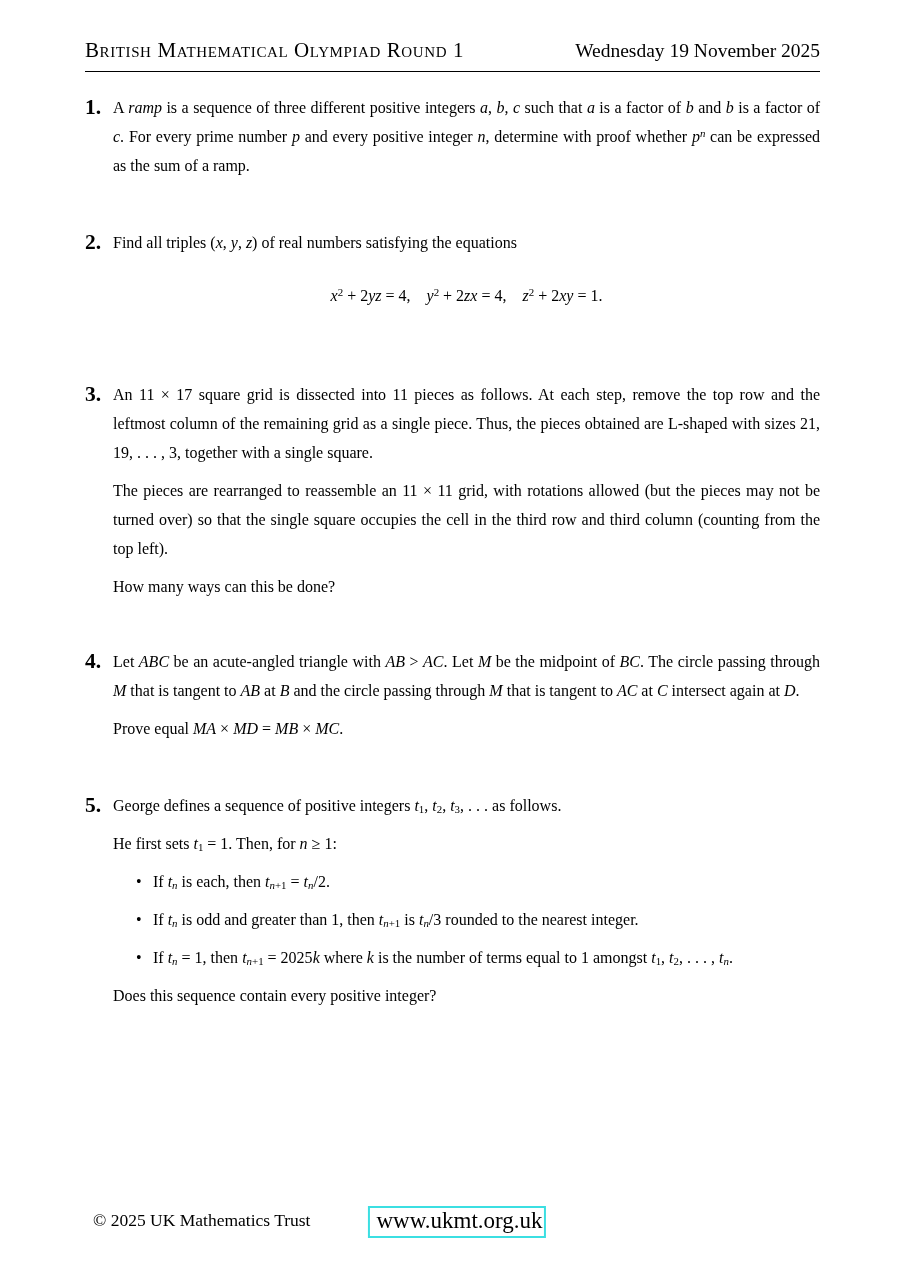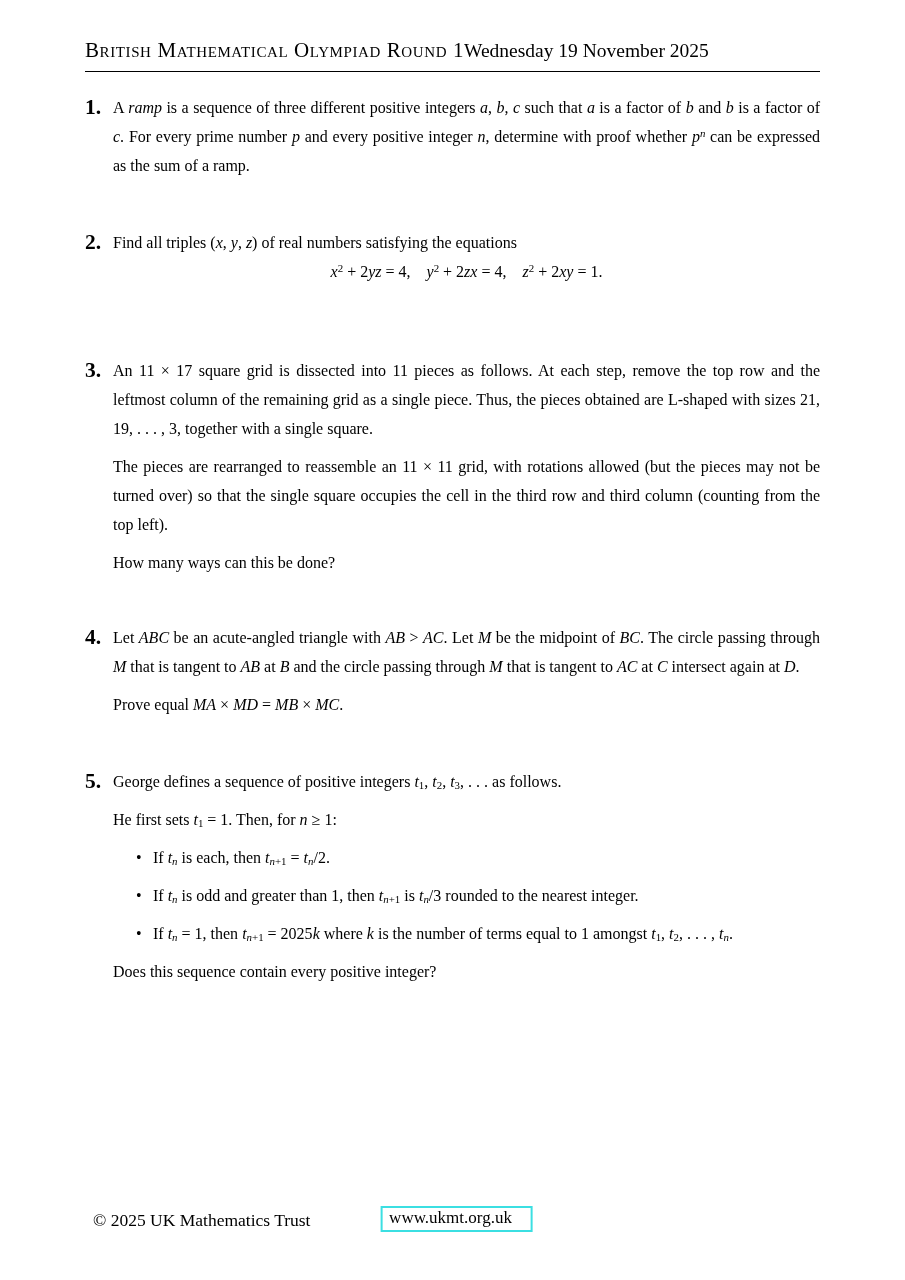--- a/index.html
+++ b/index.html
@@ -12,20 +12,21 @@
     overflow: hidden;
   }
   .page {
     position: relative;
     width: 905px; height: 1280px;
     padding: 38px 85px 0 85px;
   }
   
   .header {
     display: flex;
+    justify-content: space-between;
     align-items: baseline;
   }
   .header-title {
     font-variant: small-caps;
     font-size: 21px;
     letter-spacing: 0.6px;
   }
   .header-date { font-size: 19.5px; }
   .header-rule {
     border-bottom: 1.7px solid #000000;
@@ -42,21 +43,21 @@
   }
   .pbody {
     flex: 1;
     font-size: 16px;
     line-height: 29px;
     text-align: justify;
   }
   .pbody p.para + p.para, .pbody .bullet, .pbody p.closing { margin-top: 9px; }
   .equation {
     text-align: center;
-    margin-top: 0;
+    margin-top: 24px;
   }
   .bullet {
     display: flex;
     padding-left: 23px;
     text-align: justify;
   }
   .bdot { flex: none; width: 17px; }
   .btext { flex: 1; }
   
   .rt-i { font-style: italic; }
@@ -74,22 +75,22 @@
     left: 85px;
     top: 4px;
     font-size: 17.5px;
   }
   .link-box {
     position: absolute;
     left: 50%;
     transform: translateX(-50%);
     top: 0;
     border: 2.5px solid #3bdfe2;
-    padding: 0px 19px 2px 7px;
-    font-size: 17px;
+    padding: 0px 1px 2px 7px;
+    font-size: 23px;
     cursor: pointer;
     background: #ffffff;
   }
   
   #problem-1 { margin-top: 21px; }
   #problem-2 { margin-top: 48px; }
   #problem-3 { margin-top: 70px; }
   #problem-4 { margin-top: 46px; }
   #problem-5 { margin-top: 48px; }
 </style>

